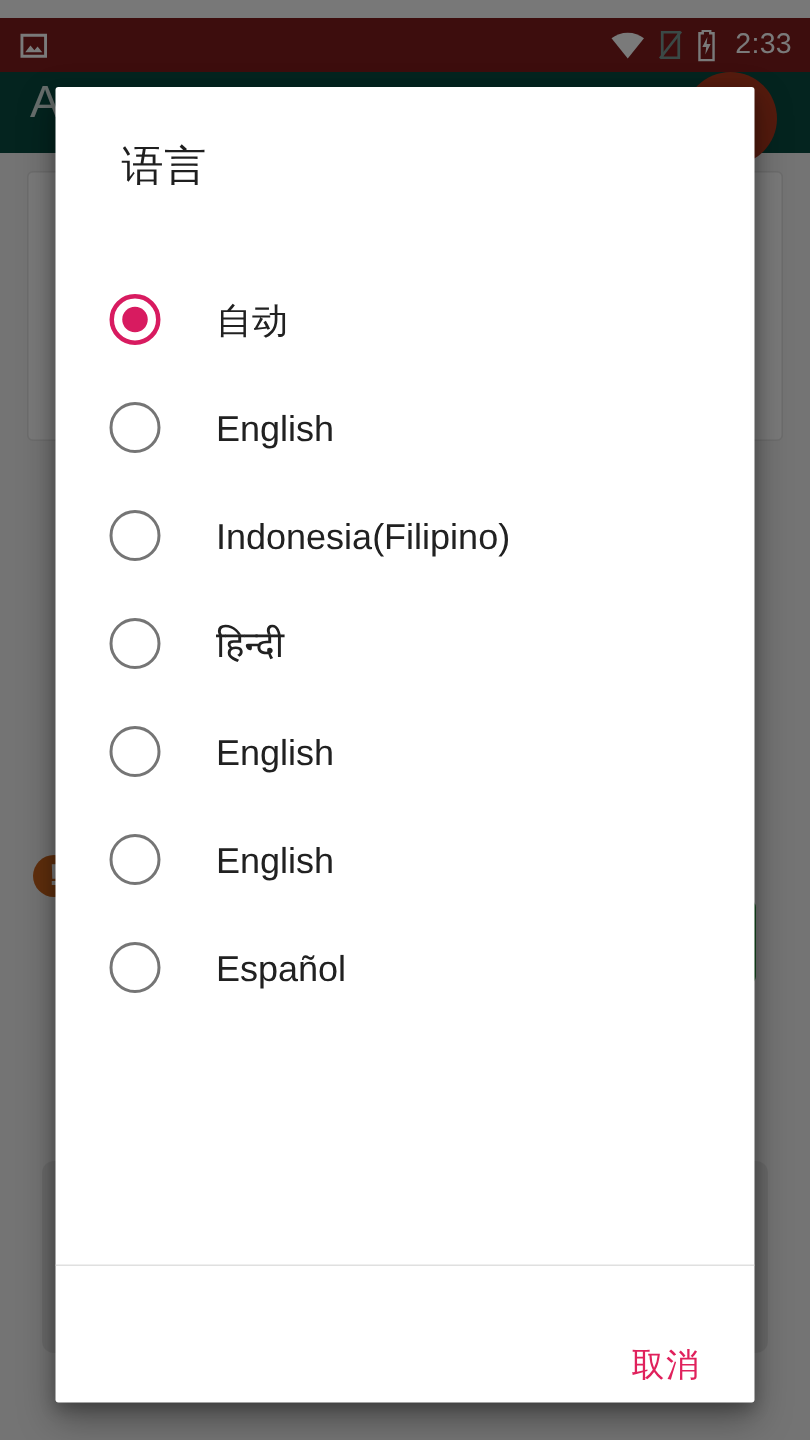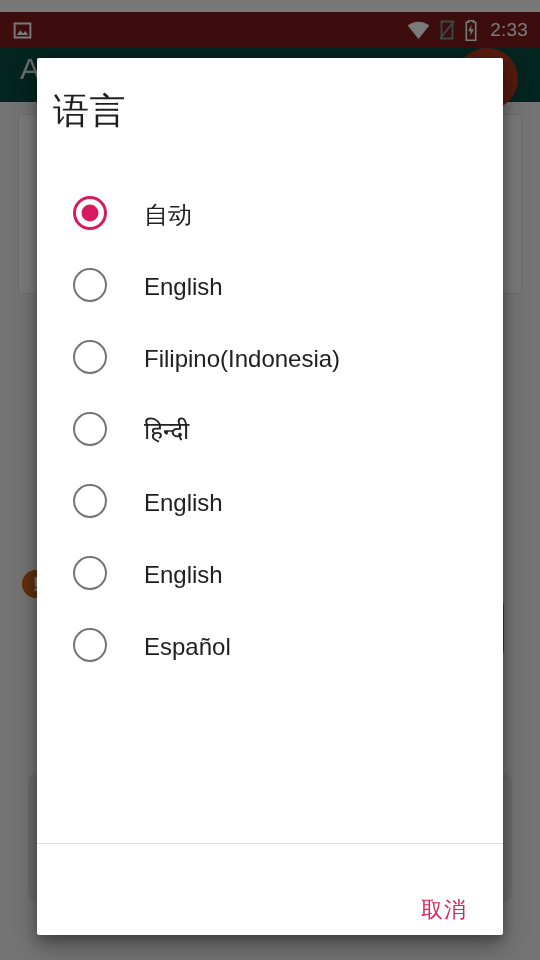--- a/index.html
+++ b/index.html
@@ -163,22 +163,22 @@
     background: #ffffff;
     border-radius: 2px;
     box-shadow: 0 11px 24px rgba(0,0,0,0.34), 0 4px 10px rgba(0,0,0,0.22);
     z-index: 10;
     display: flex;
     flex-direction: column;
     overflow: hidden;
   }
 
   #dialog-title {
-    padding: 36px 0 0 16px;
-    font-size: 36px;
+    padding: 36px 0 0 44px;
+    font-size: 28px;
     line-height: 34px;
     color: #1f1f1f;
     font-weight: 400;
     letter-spacing: 0.5px;
     flex: none;
   }
 
   #option-list {
     flex: 1 1 auto;
     overflow: hidden;
@@ -313,21 +313,21 @@
         <div class="option-row">
           <span class="radio checked"></span>
           <span class="option-label">自动</span>
         </div>
         <div class="option-row">
           <span class="radio"></span>
           <span class="option-label">English</span>
         </div>
         <div class="option-row">
           <span class="radio"></span>
-          <span class="option-label">Filipino(Indonesia)</span>
+          <span class="option-label">Indonesia(Filipino)</span>
         </div>
         <div class="option-row">
           <span class="radio"></span>
           <span class="option-label">हिन्दी</span>
         </div>
         <div class="option-row">
           <span class="radio"></span>
           <span class="option-label">English</span>
         </div>
         <div class="option-row">

